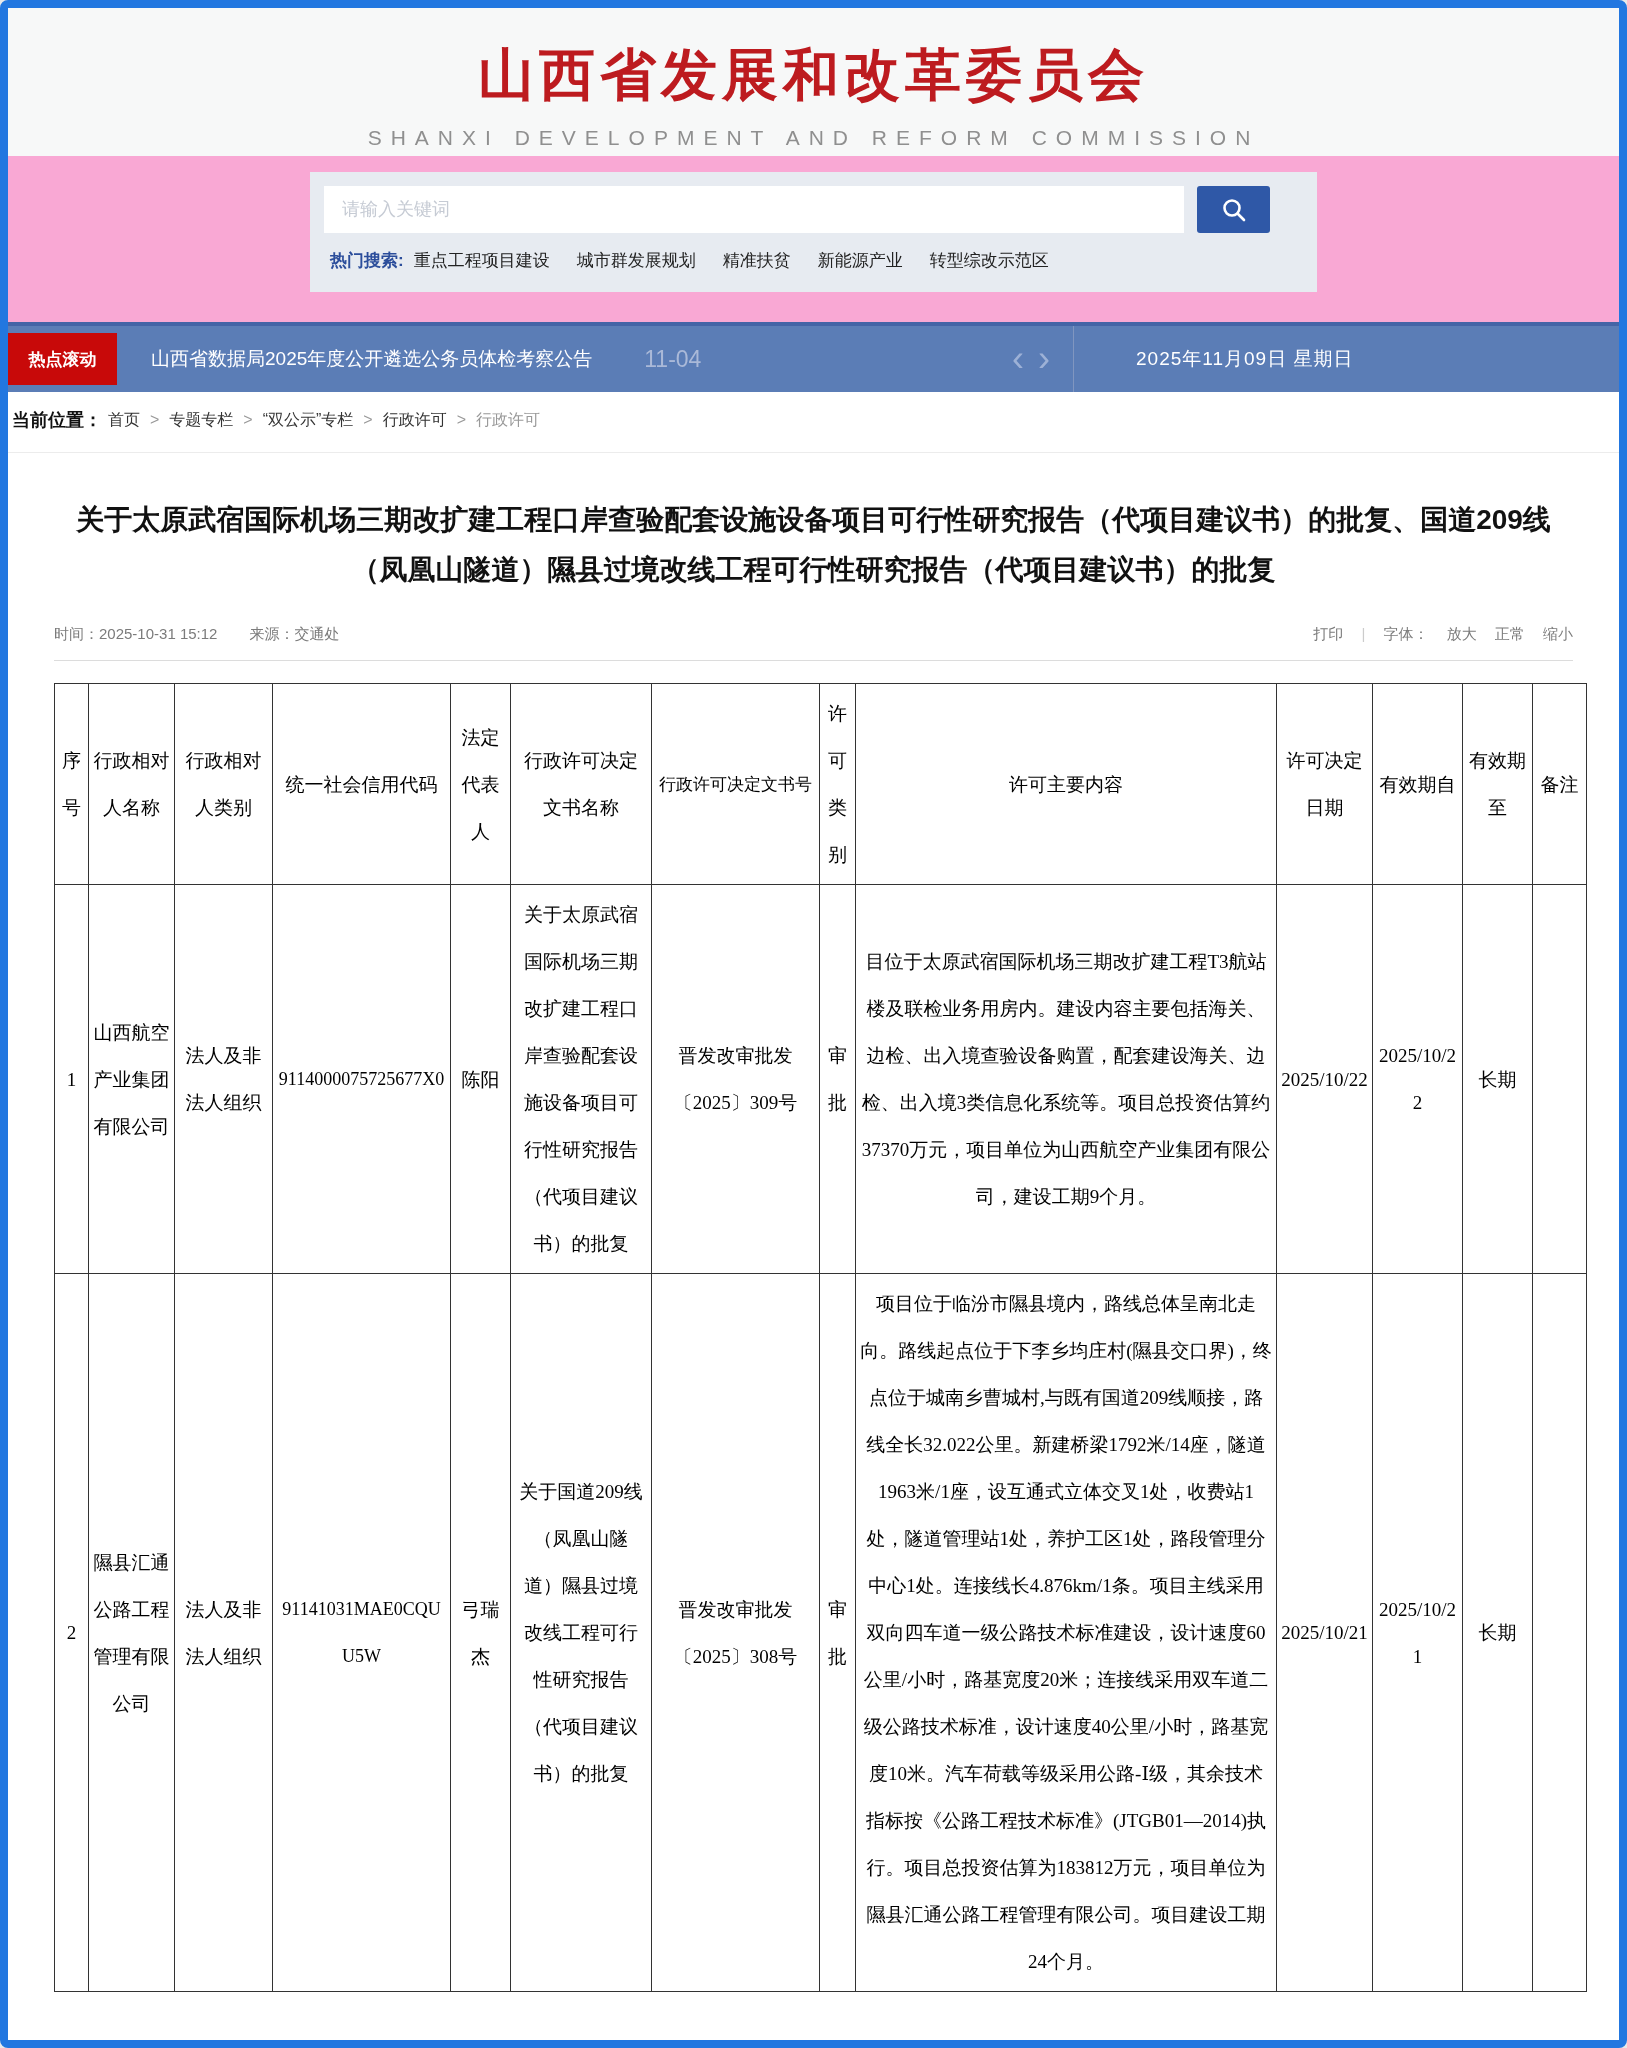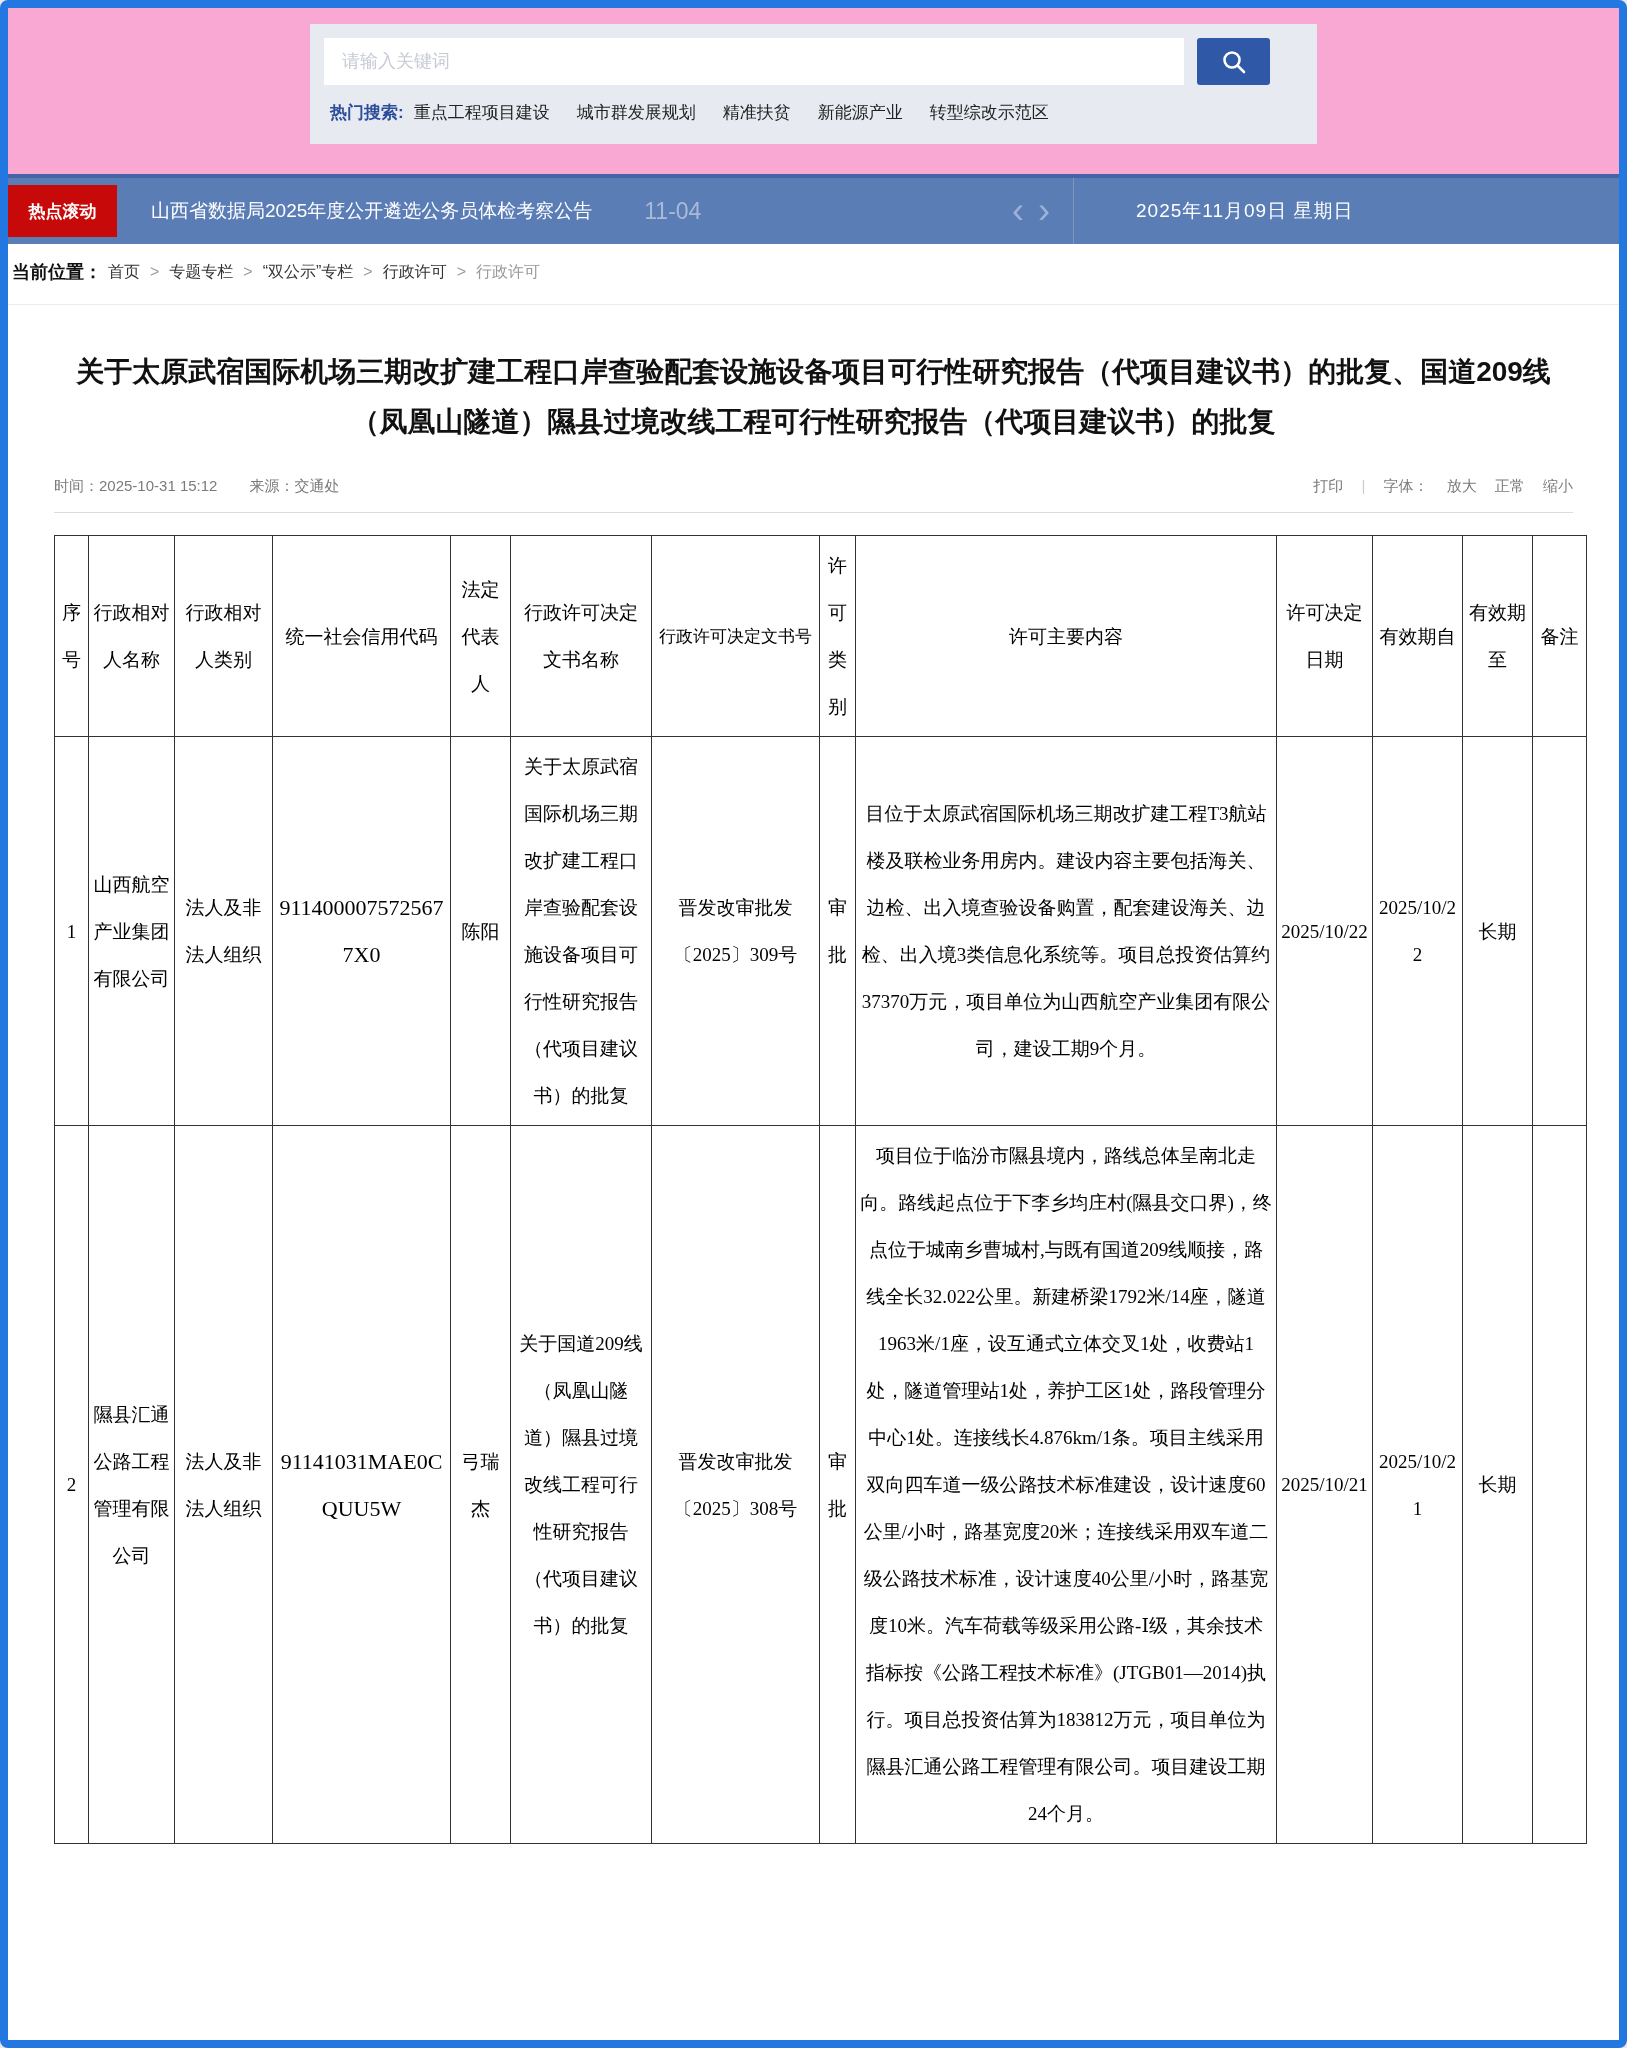--- a/index.html
+++ b/index.html
@@ -55,27 +55,31 @@
   
   table.lic { border-collapse:collapse; table-layout:fixed; width:1532px; margin:0 auto;
     font-family:"Liberation Serif","DejaVu Serif",serif; font-size:19px; color:#000; }
   table.lic td, table.lic th { border:1px solid #333; vertical-align:middle; text-align:center;
     line-height:47px; font-weight:normal; padding:6px 4px; word-break:break-word; overflow-wrap:anywhere; }
   tr.hrow { height:192px; }
   tr.row1 { height:330px; }
   tr.row2 { height:702px; }
   .jc { text-align:justify; text-align-last:center; }
   .h-small { font-size:17px; }
-  .code { font-size:22px; letter-spacing:0; }
+  .code { font-size:18px; letter-spacing:0; }
 </style>
 </head>
 <body>
 
 <div class="page">
 
+  <div class="header">
+    <div class="logo-cn">山西省发展和改革委员会</div>
+    <div class="logo-en">SHANXI DEVELOPMENT AND REFORM COMMISSION</div>
+  </div>
 
   <div class="search-wrap">
     <div class="search-band">
       <div class="search-row">
         <input class="search-input" type="text" placeholder="请输入关键词" style="">
         <button class="search-btn">
           <span style="display:flex;">
             <svg width="26" height="26" viewBox="0 0 26 26">
               <circle cx="11" cy="11" r="7.5" fill="none" stroke="#ffffff" stroke-width="2.6"></circle>
               <line x1="16.5" y1="16.5" x2="23" y2="23" stroke="#ffffff" stroke-width="2.6" stroke-linecap="round"></line>

